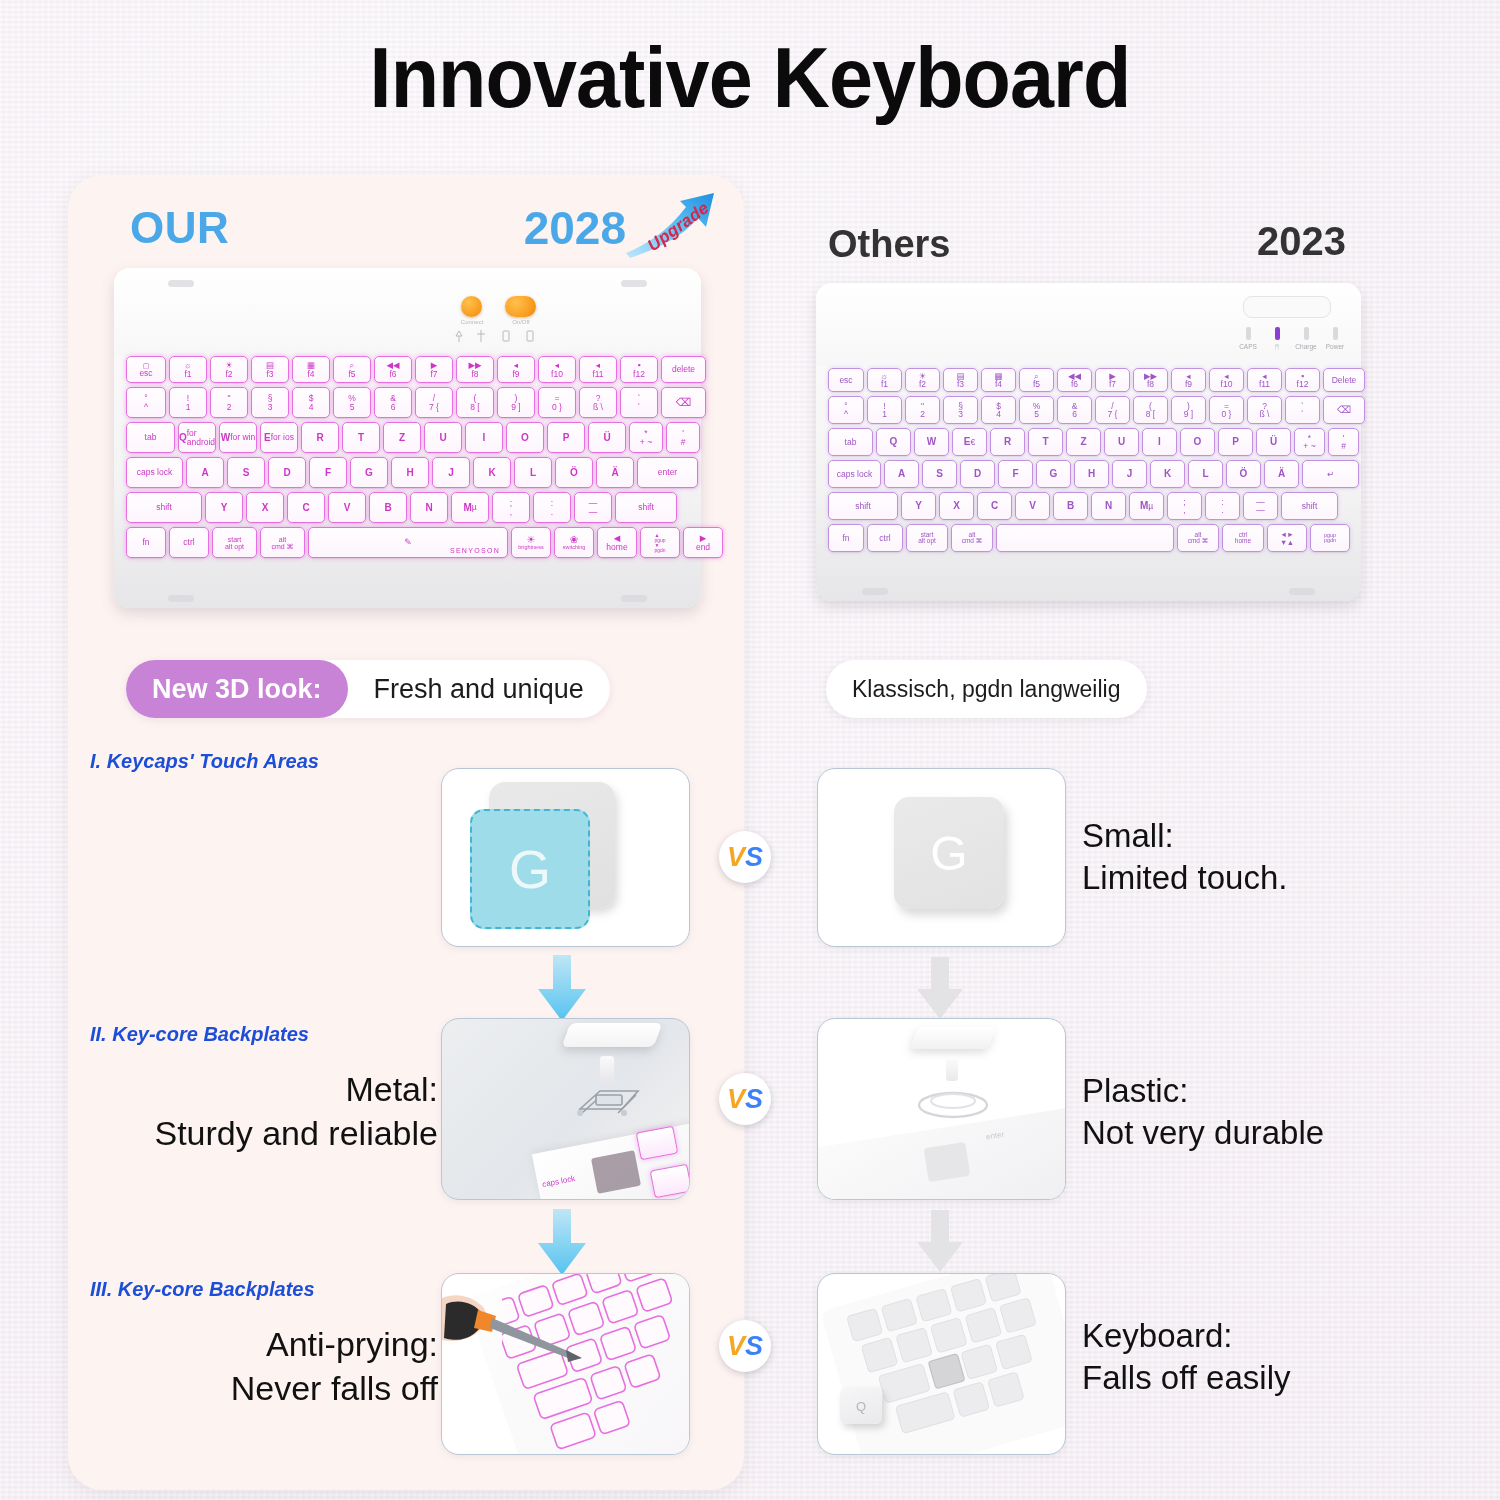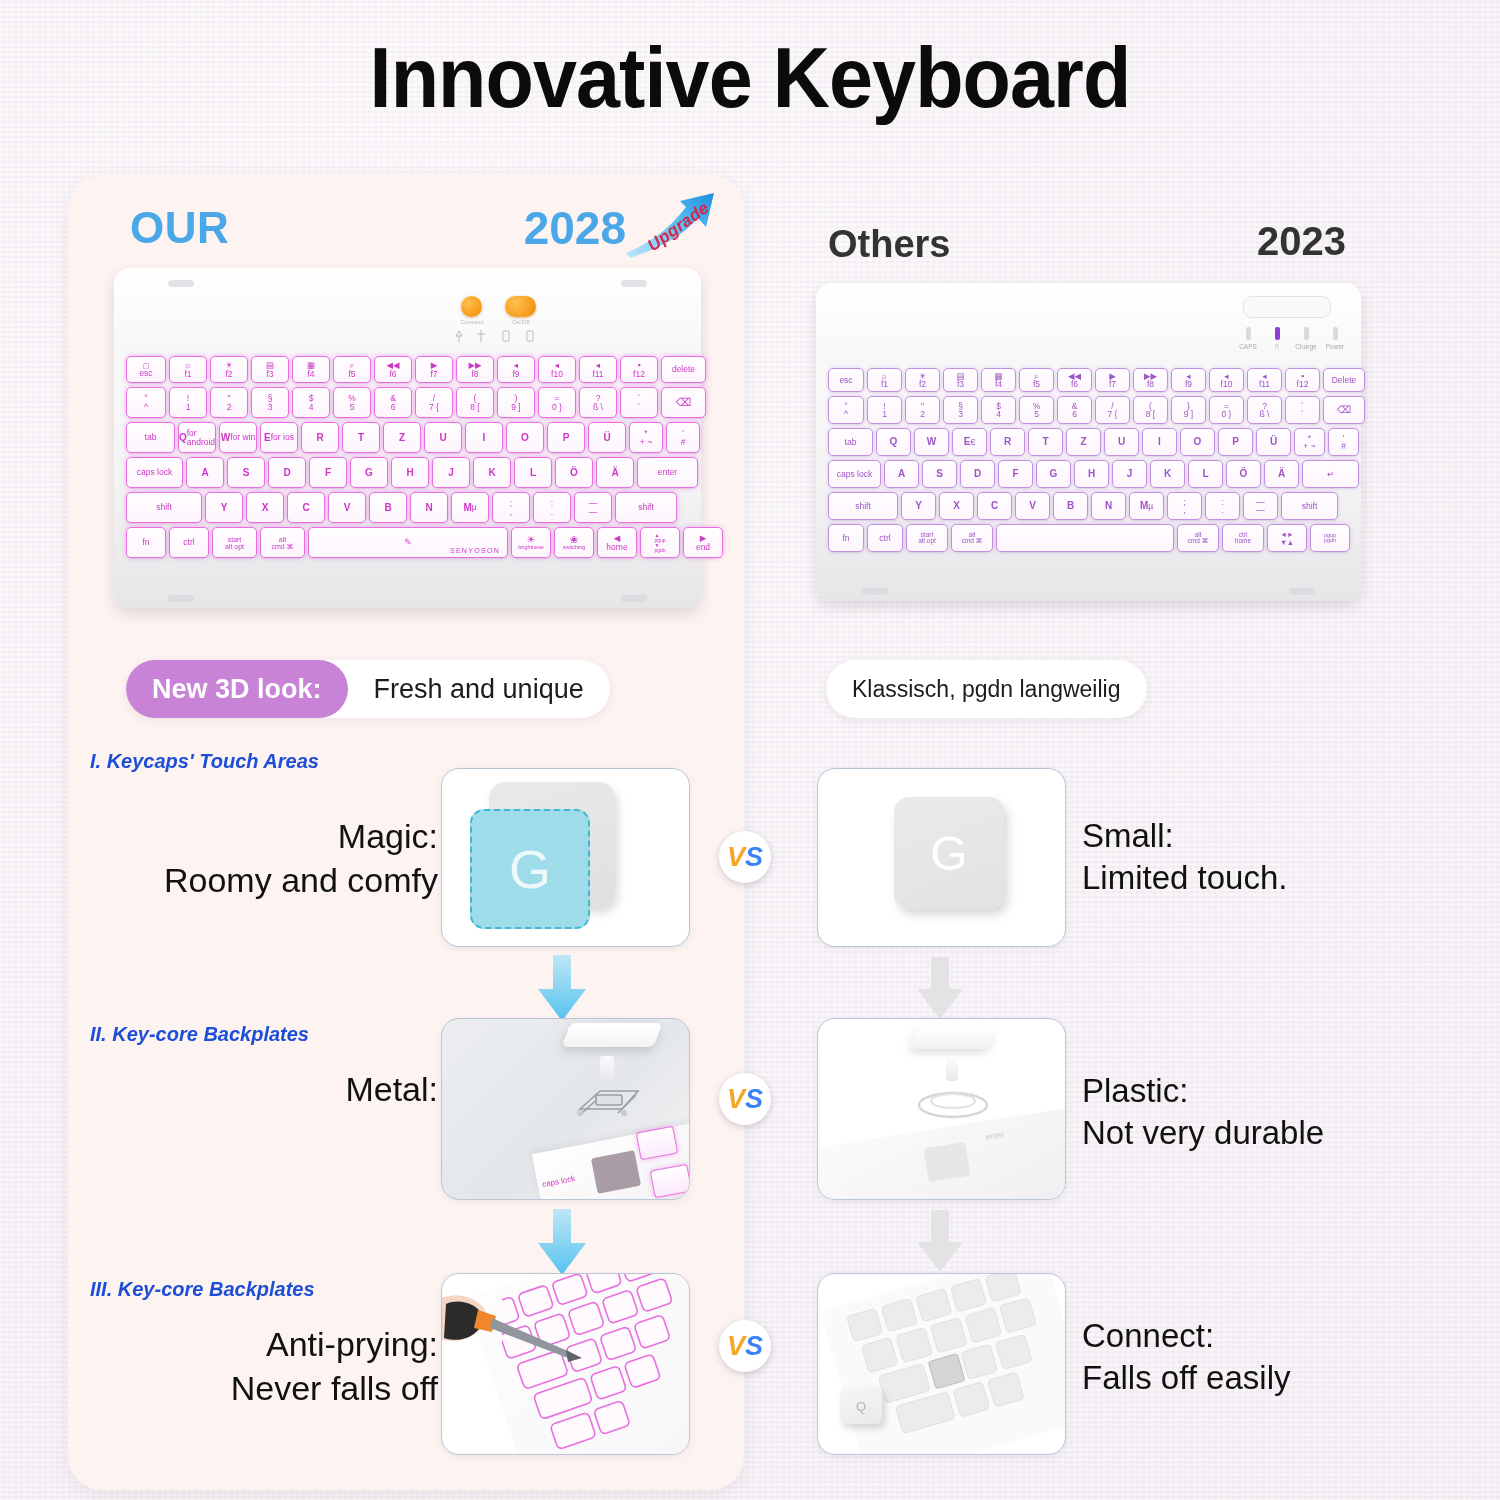--- a/index.html
+++ b/index.html
@@ -664,44 +664,41 @@
     <div class="kb-foot" style="left:54px;"></div>
     <div class="kb-foot" style="right:54px;"></div>
   </div>
 
   <div class="pill-row" style="left:58px; top:485px;">
     <div class="pill-tag purple">New 3D look:</div>
     <div class="pill-desc">Fresh and unique</div>
   </div>
 
   <div class="sec-title" style="left:22px; top:575px;">I. Keycaps' Touch Areas</div>
-  <div class="feat-text-left" style="left:20px; top:640px; width:350px;">
-    <div>Magic:</div>
-    <div>Roomy and comfy</div>
-  </div>
   <div class="img-card" style="left:373px; top:593px; width:247px; height:177px;">
     <div class="cap-big" style="left:47px; top:13px; width:126px; height:126px;"></div>
     <div class="cap-touch" style="left:28px; top:40px; width:116px; height:116px;">
       <span class="cap-letter">G</span>
     </div>
   </div>
 
   <svg class="flow-arrow" style="left:468px; top:780px; width:52px; height:68px;" viewBox="0 0 52 68">
     <defs>
         <linearGradient id="flowG1" x1="0" y1="0" x2="0" y2="1">
       <stop offset="0%" stop-color="#bfe6f7"></stop>
           <stop offset="100%" stop-color="#55c3ef"></stop>
     </linearGradient>
       </defs>
     <path d="M17 0 H35 V34 H50 L26 66 L2 34 H17 Z" fill="url(#flowG1)"></path>
   </svg>
 
   <div class="sec-title" style="left:22px; top:848px;">II. Key-core Backplates</div>
   <div class="feat-text-left" style="left:0px; top:893px; width:370px;">
     <div>Metal:</div>
+    <div>Sturdy and reliable</div>
   </div>
   <div class="img-card" style="left:373px; top:843px; width:247px; height:180px; background:linear-gradient(135deg,#eceef0 0%,#e3e6ea 55%,#f6f4f3 100%);">
 
     <div style="position:absolute; left:124px; top:4px; width:92px; height:24px; background:linear-gradient(180deg,#ffffff,#f3f3f3); border-radius:6px; box-shadow:0 4px 9px rgba(120,120,130,0.3); transform:skewX(-20deg);"></div>
     <div style="position:absolute; left:158px; top:37px; width:14px; height:26px; background:linear-gradient(180deg,#fafafa,#e7e7ea); border-radius:3px;"></div>
 
     <svg style="position:absolute; left:124px; top:64px; width:86px; height:44px;" viewBox="0 0 86 44">
       <g fill="none" stroke="#9aa0a8" stroke-width="1.6">
         <path d="M14 26 L34 8 L72 8 L56 26 Z"></path>
         <path d="M16 30 L36 12 M52 30 L70 12"></path>
@@ -1139,21 +1136,21 @@
           <rect x="74" y="124" width="54" height="28" rx="4"></rect>
           <rect x="134" y="124" width="30" height="28" rx="4"></rect>
           <rect x="170" y="124" width="30" height="28" rx="4"></rect>
         </g>
         <rect x="118" y="90" width="30" height="28" rx="3" fill="#d5d5d8" stroke="#c2c2c6" stroke-width="1.2"></rect>
       </g>
     </svg>
     <div style="position:absolute; left:22px; top:114px; width:42px; height:36px; background:linear-gradient(160deg,#f6f6f7,#e9e9ec); border-radius:6px; box-shadow:3px 4px 7px rgba(120,120,130,0.3); display:flex; align-items:center; justify-content:center; font-size:13px; color:#b5b5ba;">Q</div>
   </div>
   <div class="feat-text-right" style="left:282px; top:1140px;">
-    <div>Connect:</div>
+    <div>Keyboard:</div>
     <div>Falls off easily</div>
   </div>
 </div>
 
 <div class="vs-badge" style="left:719px; top:831px;">
   <span class="vs-v">V</span>
     <span class="vs-s">S</span>
 </div>
 <div class="vs-badge" style="left:719px; top:1073px;">
   <span class="vs-v">V</span>

